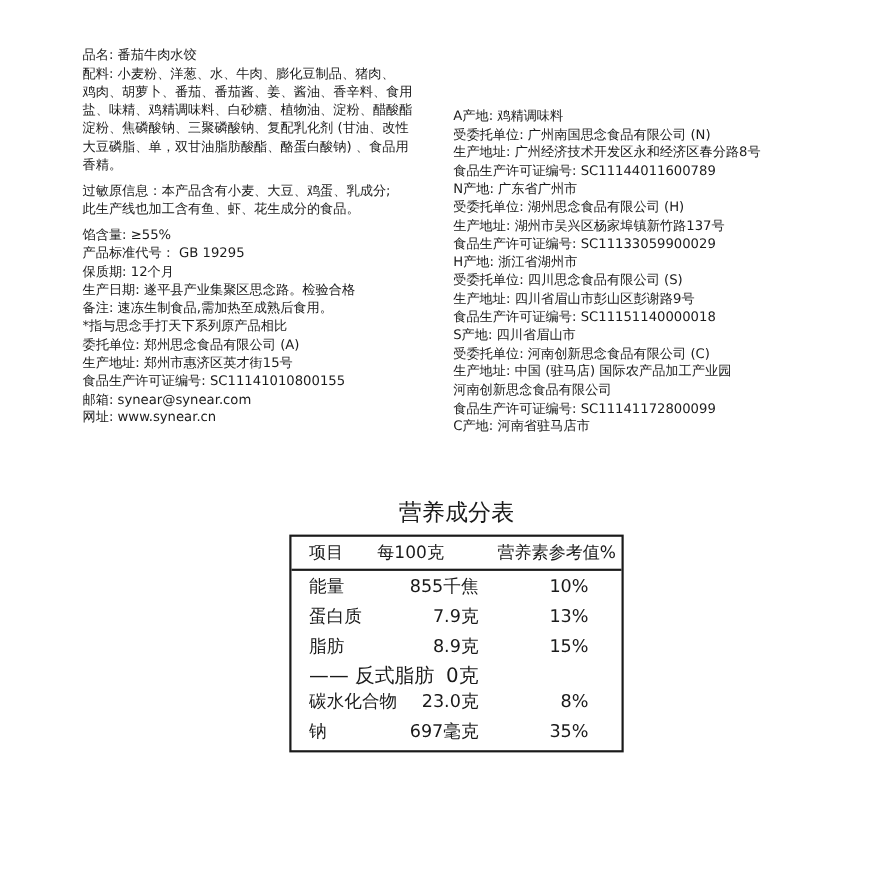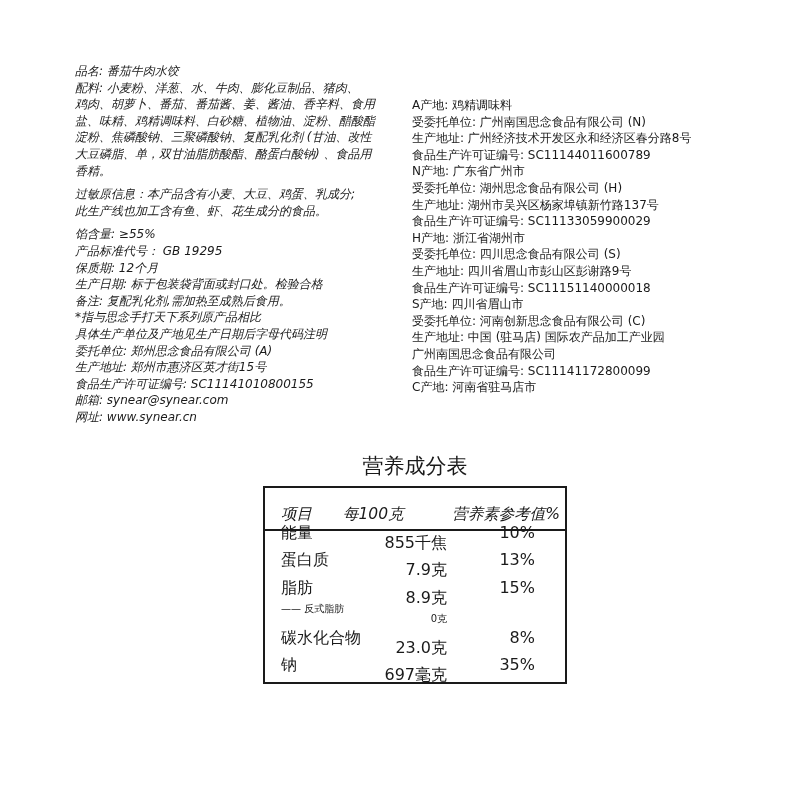--- a/index.html
+++ b/index.html
@@ -1,37 +1,37 @@
 <!DOCTYPE html>
 <html><head>
   <meta charset="utf-8">
   <style>
     html, body { margin: 0; padding: 0; background: #ffffff; }
     body { width: 800px; height: 800px; position: relative; overflow: hidden;
            font-family: "DejaVu Sans", "Liberation Sans", sans-serif; color: #1a1a1a; }
     .col { position: absolute; font-size: 12px; line-height: 16.6px; }
-    .left { left: 75px; top: 63px; width: 322px; font-style: italic; }
+    .left { left: 75px; top: 42px; width: 322px; }
     .right { left: 412px; top: 97px; width: 360px; }
     .line { white-space: nowrap; display: block; }
     .gap { height: 7px; }
     .nutri-title { position: absolute; left: 263px; width: 304px; top: 453px;
                    text-align: center; font-size: 21px; line-height: 26px; color: #1a1a1a; }
     .table { position: absolute; left: 263px; top: 486px; width: 300px; height: 194px;
              border: 2px solid #1a1a1a; }
-    .thead { position: absolute; left: 0; top: 12px; right: 0; height: 29px;
-             border-bottom: 2px solid #1a1a1a; font-size: 15px; font-style: italic; }
+    .thead { position: absolute; left: 0; top: 0; right: 0; height: 29px;
+             border-bottom: 2px solid #1a1a1a; font-size: 15px; }
     .cell { position: absolute; white-space: nowrap; font-size: 16px; }
     .thead .cell { top: 4px; font-size: 15.5px; }
     .c1 { left: 16px; }
-    .c2 { right: 118px; text-align: right; margin-top: 10px; }
+    .c2 { right: 130px; text-align: right; }
     .c3 { right: 30px; text-align: right; }
     .h2 { left: 80px; }
     .h3 { right: 5px; margin-left: 31px; }
     .row { position: absolute; left: 0; right: 0; height: 26px; }
-    .sub { font-size: 10px; }
+    .sub { font-size: 18px; }
   </style>
 </head>
 <body>
 
 <div class="col left">
   <span class="line">品名: 番茄牛肉水饺</span>
   <div>
     <span class="line">配料: 小麦粉、洋葱、水、牛肉、膨化豆制品、猪肉、</span>
     <span class="line">鸡肉、胡萝卜、番茄、番茄酱、姜、酱油、香辛料、食用</span>
     <span class="line">盐、味精、鸡精调味料、白砂糖、植物油、淀粉、醋酸酯</span>
@@ -42,24 +42,23 @@
   <div class="gap"></div>
   <div>
     <span class="line">过敏原信息：本产品含有小麦、大豆、鸡蛋、乳成分;</span>
     <span class="line">此生产线也加工含有鱼、虾、花生成分的食品。</span>
   </div>
   <div class="gap"></div>
   <div>
     <span class="line">馅含量: ≥55%</span>
     <span class="line">产品标准代号： GB 19295</span>
     <span class="line">保质期: 12个月</span>
-    <span class="line">生产日期: 标于包装袋背面或封口处。检验合格</span>
-    <span class="line">备注: 复配乳化剂,需加热至成熟后食用。</span>
+    <span class="line">生产日期: 遂平县产业集聚区思念路。检验合格</span>
+    <span class="line">备注: 速冻生制食品,需加热至成熟后食用。</span>
     <span class="line"> *指与思念手打天下系列原产品相比</span>
-    <span class="line">具体生产单位及产地见生产日期后字母代码注明</span>
     <span class="line">委托单位: 郑州思念食品有限公司 (A)</span>
     <span class="line">生产地址: 郑州市惠济区英才街15号</span>
     <span class="line">食品生产许可证编号: SC11141010800155</span>
     <span class="line">邮箱: synear@synear.com</span>
     <span class="line">网址: www.synear.cn</span>
   </div>
 </div>
 
 <div class="col right">
   <span class="line">A产地: 鸡精调味料</span>
@@ -70,21 +69,21 @@
   <span class="line">受委托单位: 湖州思念食品有限公司 (H)</span>
   <span class="line">生产地址: 湖州市吴兴区杨家埠镇新竹路137号</span>
   <span class="line">食品生产许可证编号: SC11133059900029</span>
   <span class="line">H产地: 浙江省湖州市</span>
   <span class="line">受委托单位: 四川思念食品有限公司 (S)</span>
   <span class="line">生产地址: 四川省眉山市彭山区彭谢路9号</span>
   <span class="line">食品生产许可证编号: SC11151140000018</span>
   <span class="line">S产地: 四川省眉山市</span>
   <span class="line">受委托单位: 河南创新思念食品有限公司 (C)</span>
   <span class="line">生产地址: 中国 (驻马店) 国际农产品加工产业园</span>
-  <span class="line">广州南国思念食品有限公司</span>
+  <span class="line">河南创新思念食品有限公司</span>
   <span class="line">食品生产许可证编号: SC11141172800099</span>
   <span class="line">C产地: 河南省驻马店市</span>
 </div>
 
 <div class="nutri-title">营养成分表</div>
 
 <div class="table">
   <div class="thead">
     <span class="cell c1">项目</span>
     <span class="cell h2" style="left:78px;">每100克</span>

